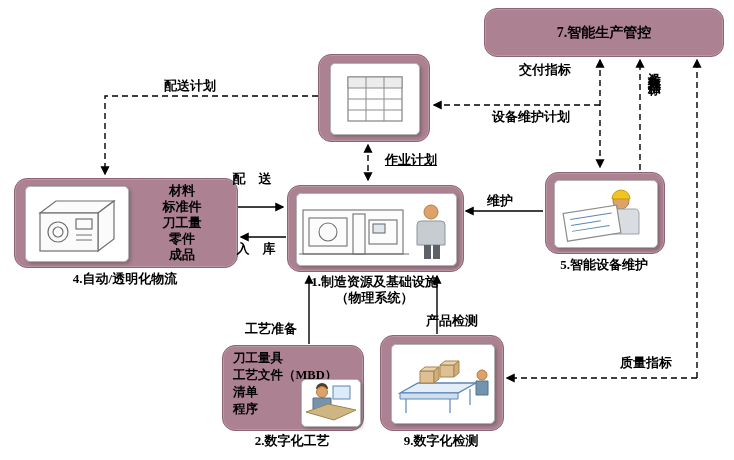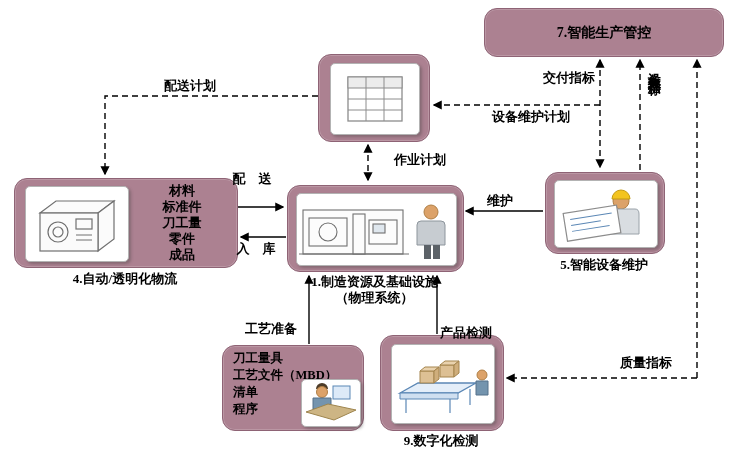--- a/index.html
+++ b/index.html
@@ -162,20 +162,21 @@
     <div class="panel" style="left:78px;top:33px;width:58px;height:46px;">
       <svg width="58" height="46" viewBox="0 0 58 46">
         <rect x="31" y="6" width="17" height="13" fill="#ddeaf8" stroke="#5b87b5"></rect>
         <path d="M14,9 a6,6 0 0 1 12,0 z" fill="#4c3b28"></path>
         <circle cx="20" cy="12" r="5.5" fill="#dca269" stroke="#b07f45"></circle>
         <path d="M11,18 h18 v11 h-18 z" fill="#7494ae" stroke="#55718a"></path>
         <path d="M4,32 L26,24 L54,30 L32,40 Z" fill="#cdb584" stroke="#9e854e"></path>
       </svg>
     </div>
   </div>
+  <div class="lbl" style="left:222px;top:433px;width:140px;">2.数字化工艺</div>
 
   <div class="mbox" style="left:380px;top:335px;width:122px;height:94px;">
     <div class="panel" style="left:10px;top:8px;width:102px;height:78px;">
       <svg width="102" height="78" viewBox="0 0 102 78">
         <path d="M8,48 L66,48 L84,38 L26,38 Z" fill="#e4eef9" stroke="#5b87b5" stroke-width="1.3"></path>
         <path d="M8,48 L66,48 L66,54 L8,54 Z" fill="#cfdff0" stroke="#5b87b5"></path>
         <g stroke="#5b87b5" stroke-width="1.2">
           <line x1="14" y1="54" x2="14" y2="68"></line>
           <line x1="58" y1="54" x2="58" y2="68"></line>
           <line x1="78" y1="44" x2="78" y2="60"></line>
@@ -189,24 +190,24 @@
           <path d="M62,20 l5,-4 v12 l-5,4 z" fill="#cfae7c"></path>
         </g>
         <circle cx="90" cy="30" r="5" fill="#dca269" stroke="#b07f45"></circle>
         <path d="M84,36 h12 v14 h-12 z" fill="#7494ae" stroke="#55718a"></path>
       </svg>
     </div>
   </div>
   <div class="lbl" style="left:380px;top:433px;width:122px;">9.数字化检测</div>
 
   <div class="lbl" style="left:140px;top:78px;width:100px;">配送计划</div>
-  <div class="lbl" style="left:376px;top:152px;width:70px;text-align:right;">作业计划</div>
+  <div class="lbl" style="left:376px;top:152px;width:70px;text-align:center;text-decoration:underline;">作业计划</div>
   <div class="lbl" style="left:214px;top:171px;width:76px;">配　送</div>
   <div class="lbl" style="left:218px;top:241px;width:76px;">入　库</div>
   <div class="lbl" style="left:477px;top:193px;width:46px;">维护</div>
-  <div class="lbl" style="left:524px;top:62px;width:90px;margin-top:8px;">交付指标</div>
+  <div class="lbl" style="left:500px;top:62px;width:90px;">交付指标</div>
   <div class="lbl" style="left:468px;top:109px;width:126px;">设备维护计划</div>
   <div class="lbl vlbl" style="left:646px;top:62px;">设备效率指标</div>
   <div class="lbl" style="left:600px;top:355px;width:92px;">质量指标</div>
   <div class="lbl" style="left:240px;top:321px;width:62px;">工艺准备</div>
-  <div class="lbl" style="left:435px;top:313px;width:62px;margin-top:12px;">产品检测</div>
+  <div class="lbl" style="left:421px;top:313px;width:62px;">产品检测</div>
 
 </div>
 
 </body></html>

